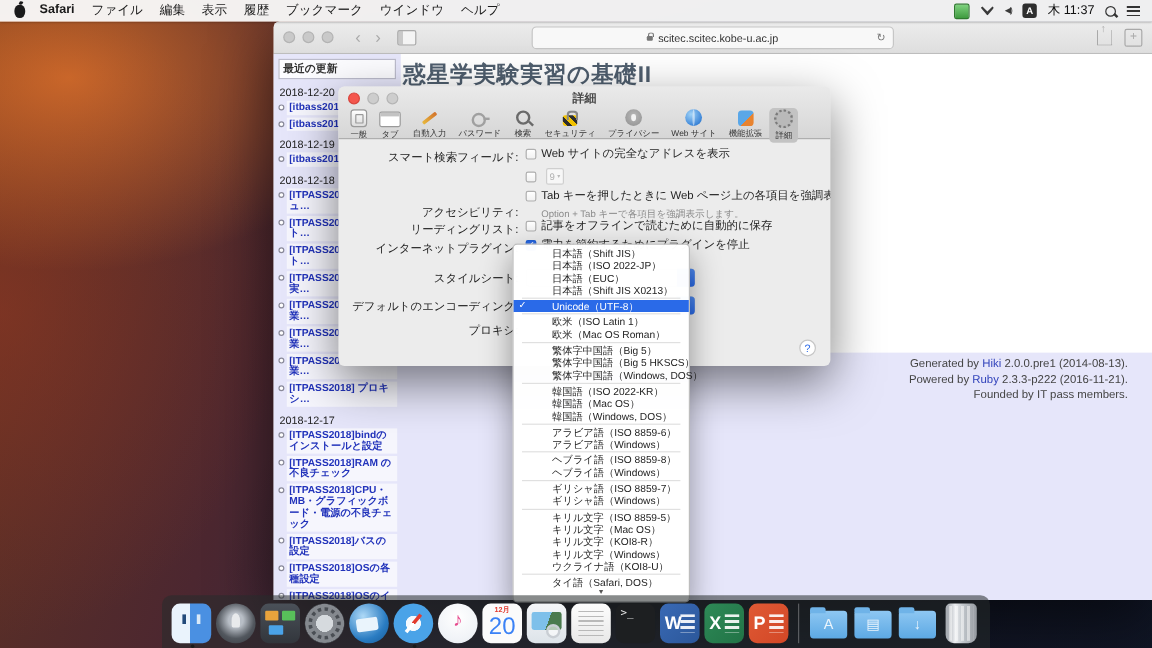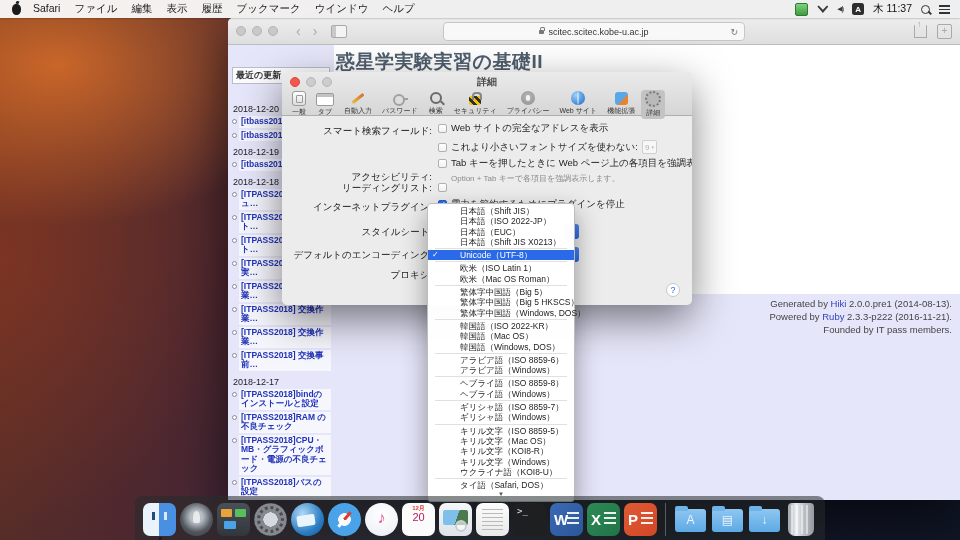--- a/index.html
+++ b/index.html
@@ -9,21 +9,21 @@
       radial-gradient(ellipse 420px 260px at 6% 12%, rgba(255,130,45,.65), rgba(255,130,45,0) 62%),
       radial-gradient(ellipse 360px 420px at 0% 48%, rgba(150,55,35,.55), rgba(150,55,35,0) 65%),
       radial-gradient(ellipse 700px 400px at 70% 90%, rgba(10,12,22,.75), rgba(10,12,22,0) 70%),
       linear-gradient(108deg,#63341f 0%,#4c2730 28%,#312a46 52%,#1d2238 74%,#131a2c 100%);}
   
   .menubar{position:absolute;left:0;top:0;right:0;height:18px;background:rgba(248,248,248,.96);
     display:flex;align-items:center;font-size:10.5px;color:#1a1a1a;z-index:50;box-shadow:0 0 2px rgba(0,0,0,.4);}
   .apple{width:9px;height:11px;background:#1a1a1a;border-radius:45% 45% 48% 48%;margin:0 12px 0 12px;position:relative;flex:none}
   .apple::before{content:"";position:absolute;top:-3px;left:4px;width:3px;height:3px;background:#1a1a1a;border-radius:60% 0;transform:rotate(20deg)}
   .mb-item{margin-right:14px;white-space:nowrap}
-  .mb-item.bold{font-weight:normal}
+  .mb-item.bold{font-weight:bold}
   .mb-right{margin-left:auto;display:flex;align-items:center;gap:9px;padding-right:10px}
   .mxg{width:11px;height:11px;border-radius:2px;background:linear-gradient(#7ed27e,#3f9b3f);border:1px solid #2e7a2e}
   .wifi{width:11px;height:8px;background:#3a3a3a;clip-path:polygon(50% 100%,0 18%,12% 6%,50% 58%,88% 6%,100% 18%)}
   .vol{font-size:7px;color:#3a3a3a;letter-spacing:-1px}
   .ime{width:12px;height:12px;background:#2e2e2e;border-radius:2.5px;color:#fff;font-size:8px;font-weight:bold;
     display:flex;align-items:center;justify-content:center}
   .clock{font-size:10.5px;color:#111;white-space:nowrap}
   .spot{width:7px;height:7px;border:1.5px solid #333;border-radius:50%;position:relative}
   .spot::after{content:"";position:absolute;width:4px;height:1.5px;background:#333;right:-3px;bottom:-1px;transform:rotate(45deg)}
   .nc{width:11px;height:9px;background:repeating-linear-gradient(#333 0 1.5px,transparent 1.5px 3.6px)}
@@ -41,31 +41,31 @@
   .mini-lock{width:5px;height:4px;background:#777;border-radius:1px;position:relative;margin-right:4px;flex:none}
   .mini-lock::before{content:"";position:absolute;top:-3px;left:0.5px;width:3px;height:3px;border:1px solid #777;border-bottom:none;border-radius:2px 2px 0 0}
   .reload{position:absolute;right:6px;font-size:9px;color:#777}
   .wt-right{margin-left:auto;display:flex;gap:10px;align-items:center}
   .share{width:11px;height:12px;border:1px solid #a9a9a9;border-top:none;border-radius:1px;position:relative}
   .share::after{content:"↑";position:absolute;left:2px;top:-6px;font-size:9px;color:#a9a9a9;background:transparent}
   .newtab{width:13px;height:13px;border:1px solid #a9a9a9;border-radius:2px;color:#a9a9a9;font-size:10px;line-height:11px;text-align:center}
   
   .pagebody{display:flex;height:455px;background:#e6e6fa}
   .sidebar{width:106px;flex:none;background:#e6e6fa;overflow:hidden;padding-top:2px}
-  .sb-head{margin:20px 4px;background:rgba(255,255,255,.85);border:1px solid #bcbccc;font-size:9px;font-weight:bold;color:#333;padding:1px 3px}
+  .sb-head{margin:2px 4px;background:rgba(255,255,255,.85);border:1px solid #bcbccc;font-size:9px;font-weight:bold;color:#333;padding:1px 3px}
   .sb-date{font-size:9px;color:#222;margin:6px 2px 2px 5px}
   .sb-item{display:block;margin:2px 3px 2px 11px;background:rgba(255,255,255,.65);color:#2233bb;font-weight:bold;
     font-size:8.5px;line-height:9.5px;padding:1px 2px;position:relative;text-decoration:none;word-break:break-all}
   .sb-item::before{content:"";position:absolute;left:-7px;top:3px;width:3px;height:3px;border:1px solid #8a8a9a;border-radius:50%;background:#fff}
   .main{flex:1;display:flex;flex-direction:column;min-width:0}
   .mainwhite{height:249px;background:#fff;flex:none}
   .navlinks{text-align:right;padding:5px 10px 0 0;font-size:10px}
   .navlink{color:#3344bb;margin-left:12px;text-decoration:none}
   .page-title{margin:4px 0 0 2px;font-size:19px;font-weight:bold;color:#4f5e6e;letter-spacing:.5px}
-  .pgfooter{flex:1;background:#e6e6fa;padding:3px 8px 0 0;text-align:right}
+  .pgfooter{flex:1;background:#e6e6fa;padding:3px 20px 0 0;text-align:right}
   .ft-line{font-size:9.5px;color:#444;line-height:13px}
   .ft-link{color:#3344bb}
   
   .dialog{position:absolute;left:282px;top:72px;width:410px;height:233px;border-radius:5px;overflow:hidden;
     background:#ececec;box-shadow:0 14px 40px rgba(0,0,0,.5);z-index:10}
   .dlg-head{height:43px;background:linear-gradient(#eaeaea,#d6d6d6);border-bottom:1px solid #aeaeae;position:relative}
   .dlg-lights{position:absolute;left:8px;top:5px;display:flex;gap:6px}
   .dlg-light{width:10px;height:10px;border-radius:50%;box-sizing:border-box}
   .dlg-light.close{background:#f4564d;border:1px solid #d8463e}
   .dlg-light.off{background:#cdcdcd;border:1px solid #b5b5b5}
@@ -137,21 +137,21 @@
   .dk-system-preferences{border-radius:50%;background:radial-gradient(circle,#d6dade 0 30%,#85898f 31% 68%,#5c6066 69%)}
   .dk-system-preferences::after{content:"";position:absolute;inset:3px;border:3px dotted #4a4e54;border-radius:50%}
   .dk-thunderbird{border-radius:50%;background:radial-gradient(circle at 35% 32%,#aed9f7,#2a7cc2 62%,#175a96)}
   .dk-thunderbird::after{content:"";position:absolute;left:6px;top:12px;width:18px;height:11px;background:#eaf4fc;border-radius:2px;transform:rotate(-8deg)}
   .dk-safari{border-radius:50%;background:radial-gradient(circle,#f4f9fe 0 26%,#4aa3e8 28% 84%,#2a7fd0)}
   .dk-safari::after{content:"";position:absolute;left:15px;top:7px;width:3px;height:19px;background:linear-gradient(#e23b2e 0 50%,#fff 50%);transform:rotate(40deg)}
   .dk-itunes{border-radius:50%;background:radial-gradient(circle at 50% 35%,#ffffff,#f0f3f7 70%,#dfe5ec)}
   .dk-itunes::after{content:"♪";position:absolute;left:0;right:0;top:6px;text-align:center;font-size:16px;color:#e64a8d}
   .dk-calendar{background:#fbfbfb}
   .cal-m{position:absolute;top:1px;left:0;right:0;text-align:center;font-size:6px;color:#e23b30;font-weight:bold}
-  .cal-d{position:absolute;top:8px;left:0;right:0;text-align:center;font-size:11px;color:#be185d}
+  .cal-d{position:absolute;top:8px;left:0;right:0;text-align:center;font-size:20px;color:#3b82f6}
   .dk-preview{background:linear-gradient(#f4f6f8,#dde3e9)}
   .dk-preview::before{content:"";position:absolute;left:4px;top:7px;width:25px;height:15px;border-radius:2px;
     background:linear-gradient(110deg,#7ec0ea 0 55%,#4a7a4e 55%)}
   .dk-preview::after{content:"";position:absolute;right:5px;bottom:4px;width:8px;height:8px;border:2px solid #c9ced4;border-radius:50%;background:rgba(255,255,255,.6)}
   .dk-textedit{background:linear-gradient(#fdfdfd,#e8e8e8)}
   .dk-textedit::after{content:"";position:absolute;left:6px;top:6px;right:6px;bottom:6px;
     background:repeating-linear-gradient(#b9b9b9 0 1px,transparent 1px 4px)}
   .dk-terminal{background:#1d1f21}
   .dk-terminal::after{content:">_";position:absolute;left:4px;top:3px;color:#e8e8e8;font-family:"DejaVu Sans Mono",monospace;font-size:9px}
   .dk-word{background:linear-gradient(135deg,#3a6ab5,#2b579a)}
@@ -229,21 +229,21 @@
             <div class="sb-date">2018-12-19</div>
             <a class="sb-item">[itbass2018] 実習の…</a>
             <div class="sb-date">2018-12-18</div>
             <a class="sb-item">[ITPASS2018] ドキュ…</a>
             <a class="sb-item">[ITPASS2018] …リプト…</a>
             <a class="sb-item">[ITPASS2018] …リプト…</a>
             <a class="sb-item">[ITPASS2018] 操作実…</a>
             <a class="sb-item">[ITPASS2018] 交換作業…</a>
             <a class="sb-item">[ITPASS2018] 交換作業…</a>
             <a class="sb-item">[ITPASS2018] 交換作業…</a>
-            <a class="sb-item">[ITPASS2018] 交換事前…</a>
+            <a class="sb-item">[ITPASS2018] プロキシ…</a>
             <div class="sb-date">2018-12-17</div>
             <a class="sb-item">[ITPASS2018]bindのインストールと設定</a>
             <a class="sb-item">[ITPASS2018]RAM の不良チェック</a>
             <a class="sb-item">[ITPASS2018]CPU・MB・グラフィックボード・電源の不良チェック</a>
             <a class="sb-item">[ITPASS2018]バスの設定</a>
             <a class="sb-item">[ITPASS2018]OSの各種設定</a>
             <a class="sb-item">[ITPASS2018]OSのインストール</a>
           </div>
       </div>
       <div class="main">
@@ -318,38 +318,38 @@
           <span class="cb"></span>
           <span>Web サイトの完全なアドレスを表示</span>
         </div>
           </div>
       </div>
       <div class="row" style="top:24px">
         <div class="lbl">アクセシビリティ:</div>
         <div class="ctl">
           <div class="cline">
             <span class="cb"></span>
-            <span>これより小さいフォントサイズを使わない:</span>
             <span class="mini-select">
               <span>9</span>
                 <span class="mschev">▾</span>
             </span>
           </div>
           <div class="cline">
             <span class="cb"></span>
             <span>Tab キーを押したときに Web ページ上の各項目を強調表示</span>
           </div>
           <div class="hint">Option + Tab キーで各項目を強調表示します。</div>
         </div>
       </div>
       <div class="row" style="top:66px">
         <div class="lbl">リーディングリスト:</div>
         <div class="ctl">
             <div class="cline">
           <span class="cb"></span>
+          <span>記事をオフラインで読むために自動的に保存</span>
         </div>
           </div>
       </div>
       <div class="row" style="top:82px">
         <div class="lbl">インターネットプラグイン:</div>
         <div class="ctl">
             <div class="cline">
           <span class="cb on">✓</span>
           <span>電力を節約するためにプラグインを停止</span>
         </div>

